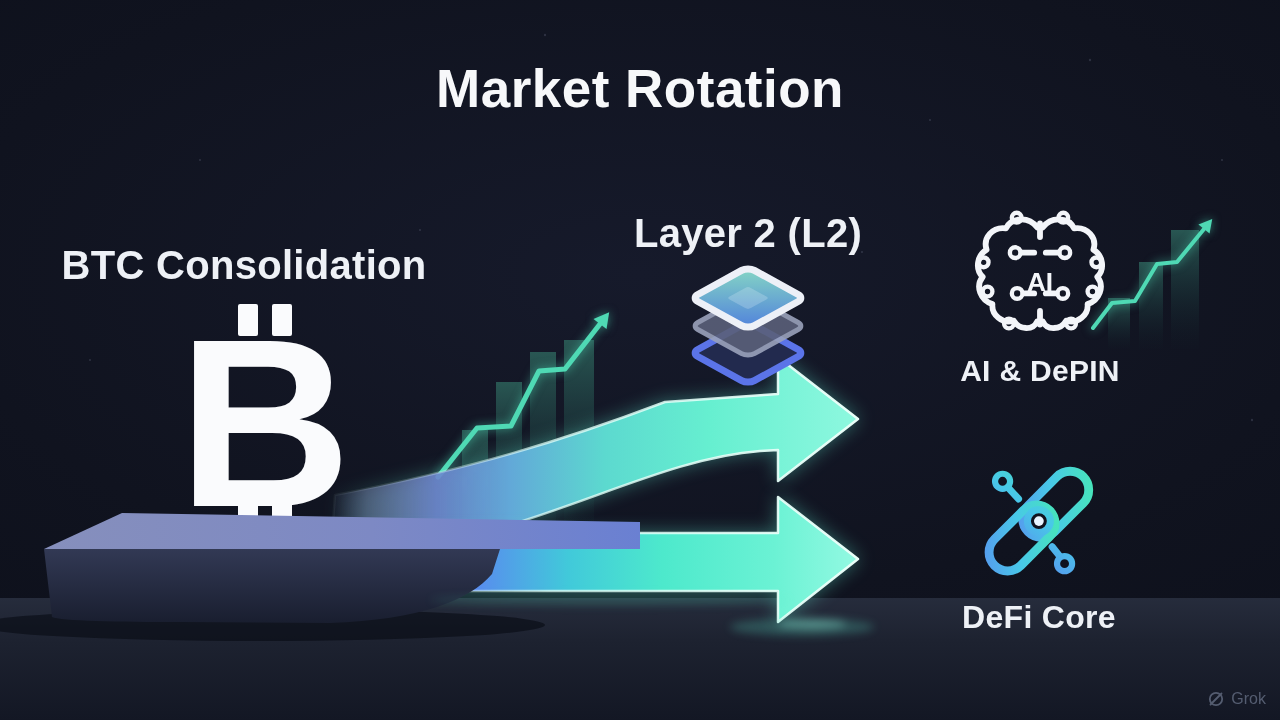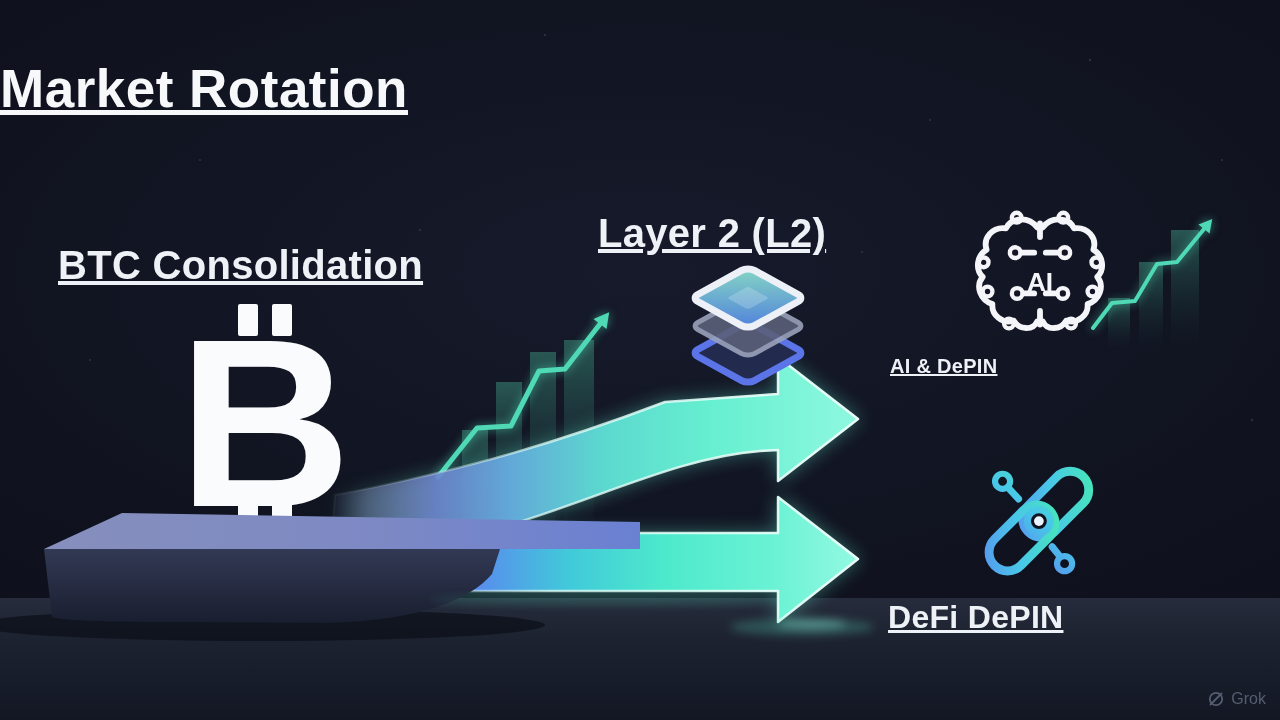--- a/index.html
+++ b/index.html
@@ -3,25 +3,25 @@
 <meta charset="utf-8">
 <style>
   html,body{margin:0;padding:0;}
   body{
     width:1280px;height:720px;overflow:hidden;position:relative;
     background:radial-gradient(120% 100% at 50% 38%, #161a2b 0%, #10131f 45%, #0a0d17 100%);
     font-family:"Liberation Sans","DejaVu Sans",sans-serif;
   }
   svg.full{position:absolute;left:0;top:0;}
   .icon{position:absolute;}
-  .label{position:absolute;color:#eef1f6;font-weight:700;letter-spacing:.3px;line-height:1;text-decoration:underline;}
+  .label{position:absolute;color:#eef1f6;font-weight:700;text-align:center;letter-spacing:.3px;line-height:1;}
   #title{top:62px;left:0;width:1280px;font-size:53px;color:#f7f8fa;letter-spacing:.5px;}
   #lbl-btc{top:245px;left:58px;width:372px;font-size:40px;}
   #lbl-l2{top:213px;left:598px;width:300px;font-size:40px;}
-  #lbl-ai{top:356px;left:890px;width:300px;font-size:20px;}
+  #lbl-ai{top:356px;left:890px;width:300px;font-size:30px;}
   #lbl-defi{top:601px;left:888px;width:302px;font-size:32px;}
   #watermark{position:absolute;right:14px;bottom:12px;display:flex;align-items:flex-end;gap:6px;
     color:#5b6478;font-size:16px;font-weight:500;opacity:.9;}
   .glow-band{filter:drop-shadow(0 0 9px rgba(96,240,210,.38));}
   .glow-line{filter:drop-shadow(0 0 5px rgba(80,225,190,.55));}
   .glow-soft{filter:blur(4px);}
 </style>
 </head>
 <body>
 
@@ -185,21 +185,21 @@
     <circle cx="100" cy="117" r="8.5" stroke-width="7"></circle>
     <path d="M 94,108 L 86,98" stroke-width="8"></path>
   </g>
   <circle cx="71" cy="69" r="5.5" fill="#e8f4ff"></circle>
 </svg>
 
 <div id="title" class="label">Market Rotation</div>
 <div id="lbl-btc" class="label">BTC Consolidation</div>
 <div id="lbl-l2" class="label">Layer 2 (L2)</div>
 <div id="lbl-ai" class="label">AI &amp; DePIN</div>
-<div id="lbl-defi" class="label">DeFi DePIN</div>
+<div id="lbl-defi" class="label">DeFi Core</div>
 
 <div id="watermark">
   <svg width="18" height="18" viewBox="0 0 18 18">
     <circle cx="9" cy="9" r="6.2" fill="none" stroke="#5b6478" stroke-width="1.8"></circle>
     <line x1="3.5" y1="14.5" x2="14.5" y2="3.5" stroke="#5b6478" stroke-width="1.8" stroke-linecap="round"></line>
   </svg>
   <span>Grok</span>
 </div>
 
 </body></html>

